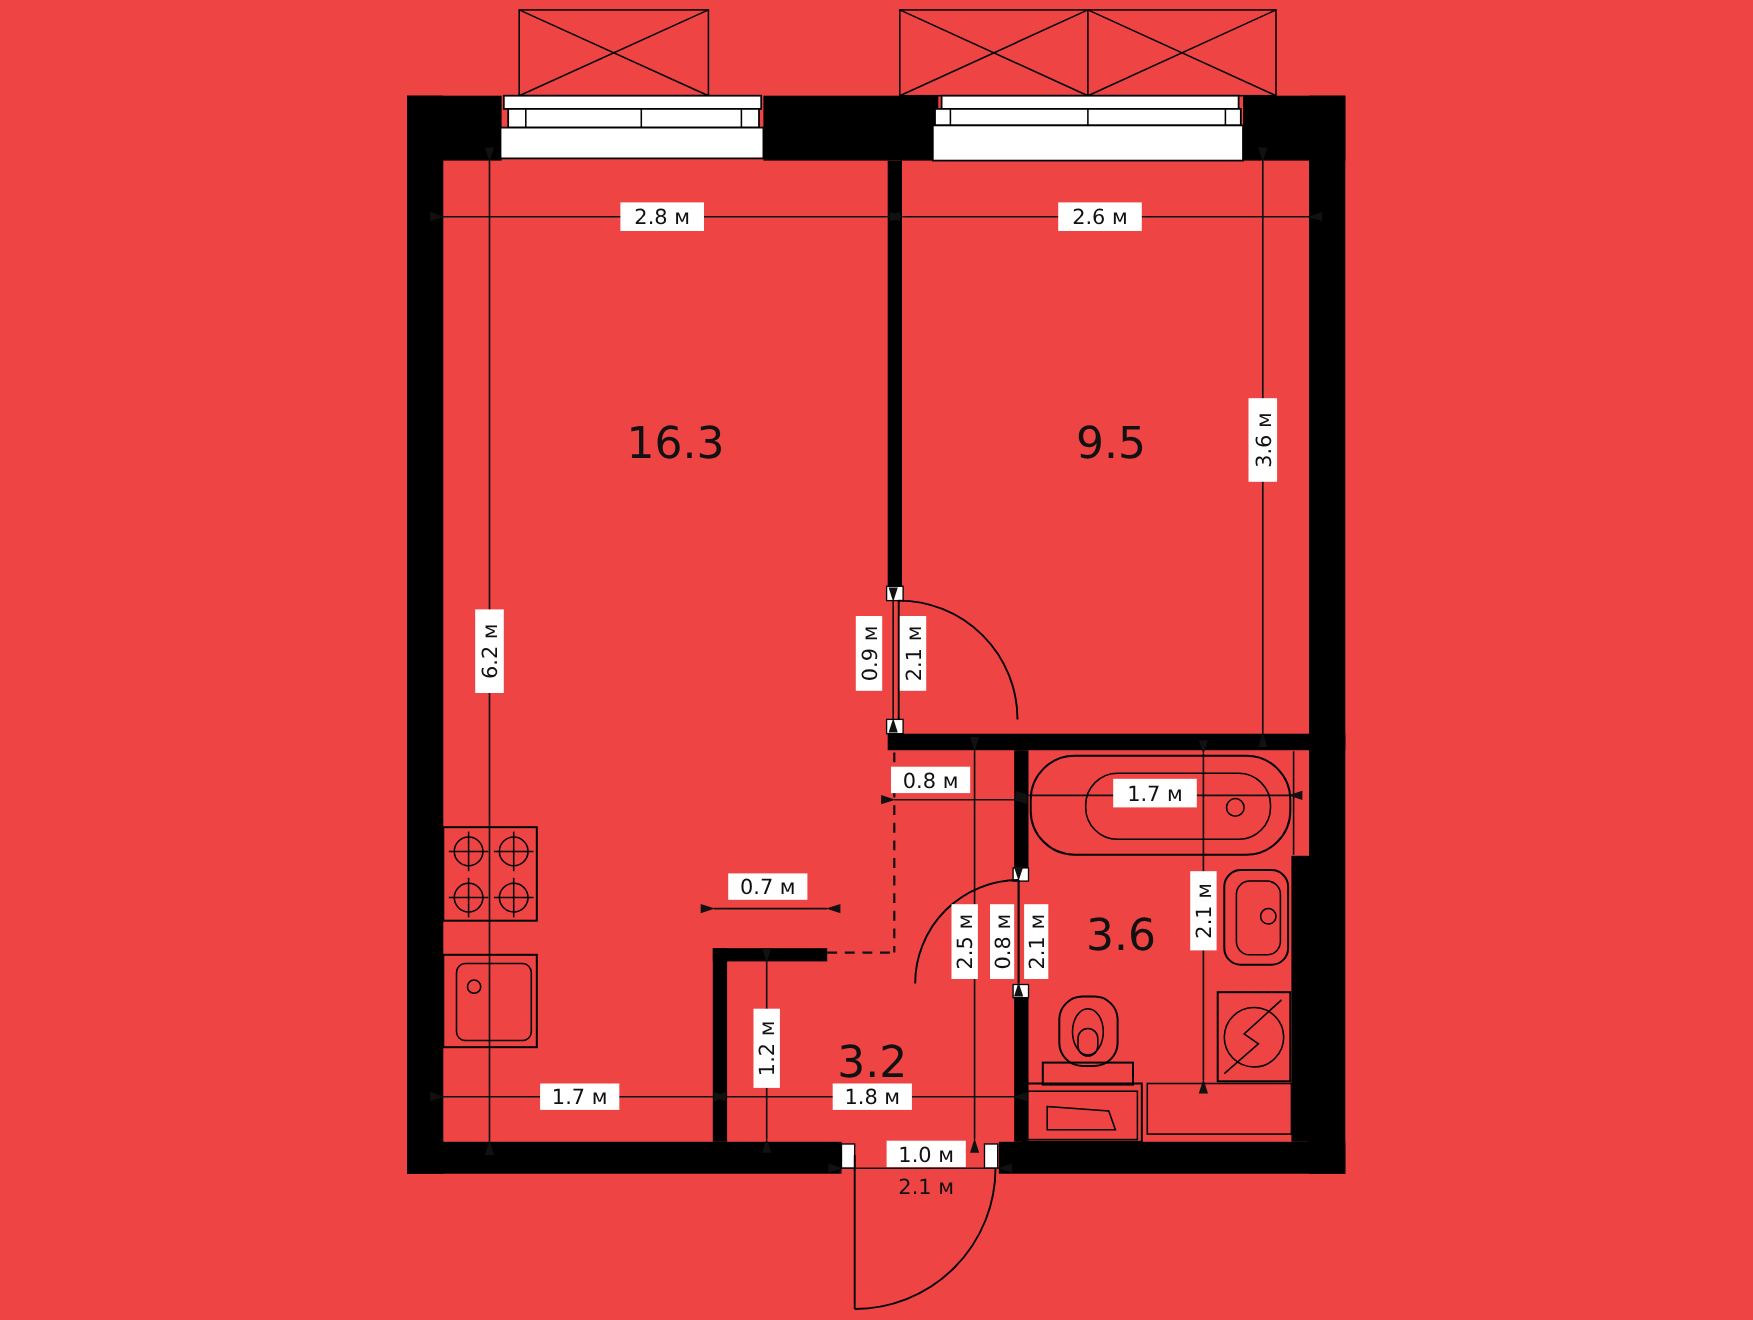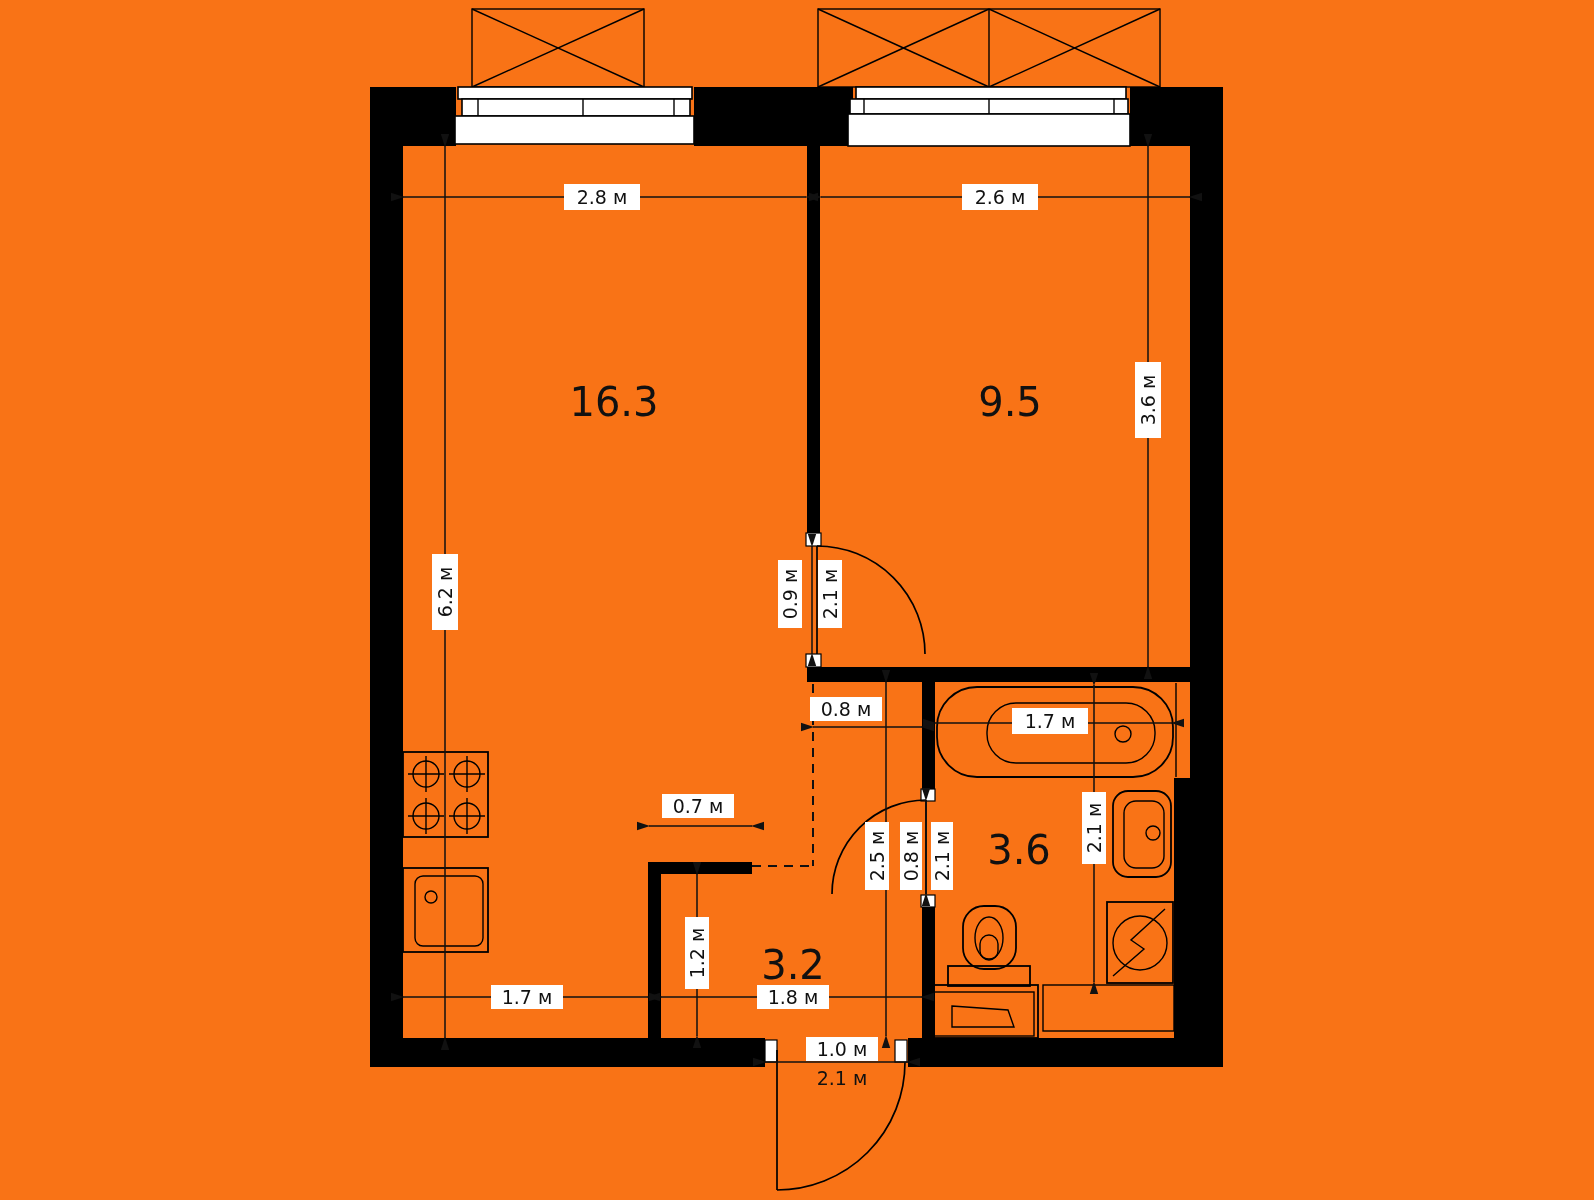--- a/index.html
+++ b/index.html
@@ -1,16 +1,16 @@
 <!DOCTYPE html>
 <html><head>
 <meta charset="utf-8">
 <style>
   html,body{margin:0;padding:0;background:#ffffff;}
-  .stage{width:1594px;height:1200px;position:relative;background:#f97316;overflow:hidden;}
+  .stage{width:1594px;height:1200px;position:relative;background:#ef4444;overflow:hidden;}
   svg{display:block;}
   .wall{fill:#000000;stroke:none;}
   .jamb{fill:#ffffff;stroke:#000000;stroke-width:1.2;}
   .fix{fill:none;stroke:#000000;stroke-width:1.8;}
   .fixthin{fill:none;stroke:#000000;stroke-width:1.4;}
   .win{fill:#ffffff;stroke:#000000;stroke-width:1.6;}
   .door{fill:none;stroke:#000000;stroke-width:1.7;}
   .dim{fill:none;stroke:#111111;stroke-width:1.5;}
   .dash{fill:none;stroke:#111111;stroke-width:2;stroke-dasharray:9 7;}
   .lbg{fill:#ffffff;stroke:none;}

